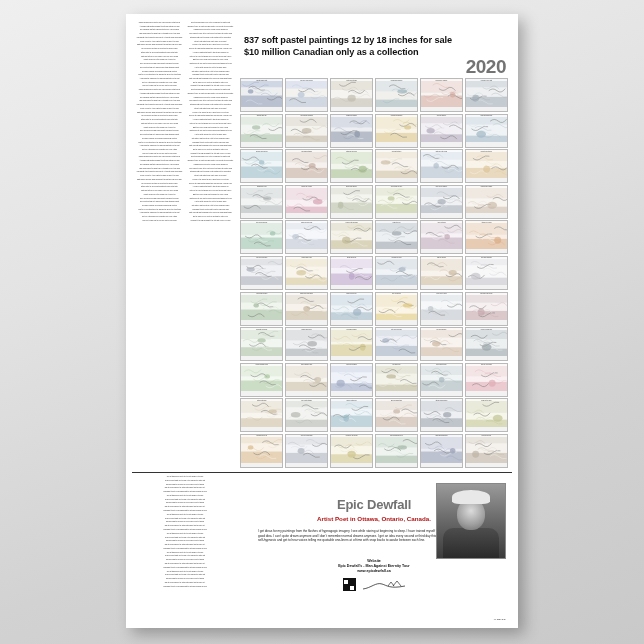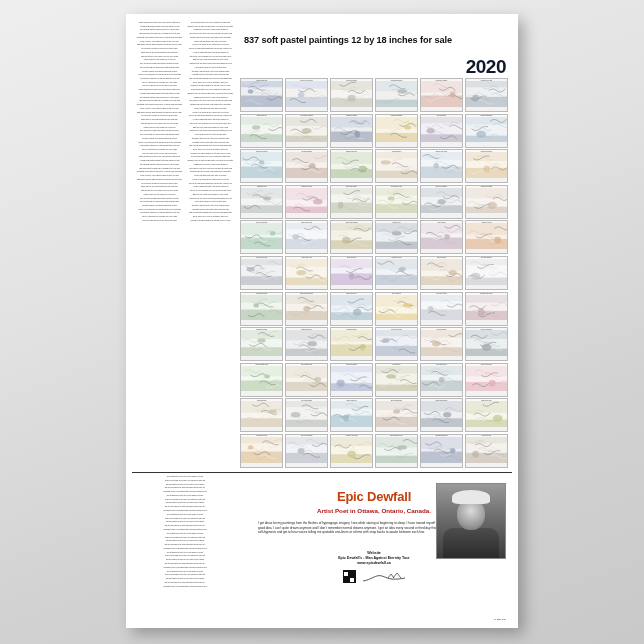--- a/index.html
+++ b/index.html
@@ -70,21 +70,21 @@
     font-weight:bold;
     color:#111;
     line-height:12.4px;
     letter-spacing:-0.1px;
   }
   #year{
     position:absolute;
     right:6px;bottom:-2px;
     font-size:19px;
     font-weight:bold;
-    color:#0f172a;
+    color:#737373;
     letter-spacing:-0.5px;
   }
   #grid{
     flex:1;
     display:grid;
     grid-template-columns:repeat(6,1fr);
     grid-auto-rows:1fr;
     gap:1.6px;
     padding:2px 4px 4px 4px;
     box-sizing:border-box;
@@ -129,22 +129,22 @@
   #center-bottom{
     flex:1;
     padding:4px 4px 0 4px;
     text-align:center;
     box-sizing:border-box;
     position:relative;
   }
   #brand{
     font-size:13px;
     font-weight:bold;
-    color:#c2410c;
-    margin-top:12px;
+    color:#737373;
+    margin-top:20px;
     letter-spacing:-0.2px;
   }
   #subtitle{
     font-size:6.2px;
     font-weight:bold;
     color:#b01414;
     margin-top:3px;
   }
   #statement{
     margin-top:7px;
@@ -549,20 +549,21 @@
 the water is one</div>
               <div class="poem-stanza">Goodnight to the flash
 goodnight to the little light
 I will see you soon</div>
             </div>
         </div>
 
         <div id="right-top">
           <div id="headline">
             <div class="line">837 soft pastel paintings 12 by 18 inches for sale</div>
+            <div class="line">$10 million Canadian only as a collection</div>
             <div id="year">2020</div>
           </div>
           <div id="grid">
               <div class="cell">
                 <svg class="art" viewBox="0 0 60 40" preserveAspectRatio="none">
                   <rect x="0" y="0" width="60" height="40" fill="#edeef0"></rect>
                   <rect x="0" y="0" width="60" height="12" fill="#cfd6e4"></rect>
                   <rect x="0" y="24" width="60" height="40" fill="#8e9bb5" opacity="0.55"></rect>
                   <path d="M2 8 q 6 5 12 0 t 12 -3" fill="none" stroke="#8e9bb5" stroke-width="0.6" opacity="0.8"></path>
                   <path d="M11 13 q 6 -5 12 0 t 12 3" fill="none" stroke="#7d7d7d" stroke-width="0.95" opacity="0.8"></path>

